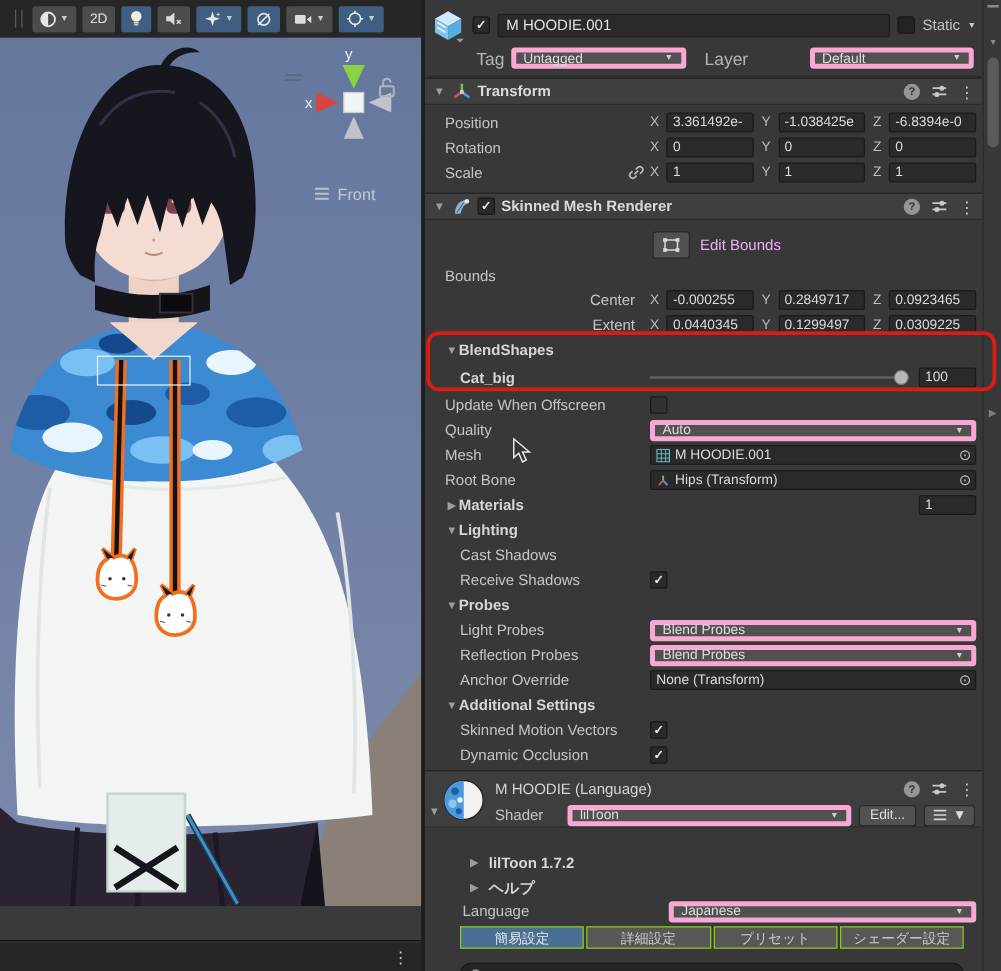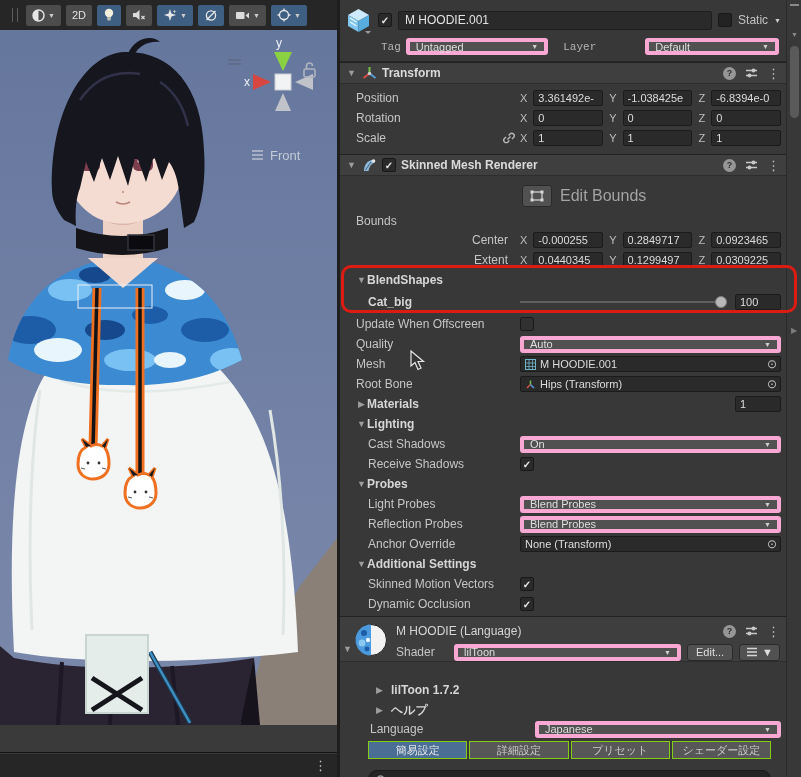--- a/index.html
+++ b/index.html
@@ -26,21 +26,21 @@
   .inspector { position:absolute; left:340px; top:0; width:446px; height:777px; background:#383838;
                color:#c9c9c9; font-size:12px; }
   .go-header { height:62px; border-bottom:1px solid #272727; padding:7px 5px 0 5px; }
   .go-row1 { display:flex; align-items:center; height:26px; gap:6px; }
   .go-row2 { display:flex; align-items:center; height:24px; padding:3px 2px 0 36px; gap:5px; }
   .chk { width:14px; height:14px; background:#2a2a2a; border:1px solid #191919; border-radius:2px;
          display:flex; align-items:center; justify-content:center; color:#ececec; font-size:10px; font-weight:bold; flex:none; }
   .name-field { flex:1; height:19px; background:#2a2a2a; border:1px solid #1e1e1e; border-radius:2px;
                 display:flex; align-items:center; padding:0 6px; color:#e2e2e2; font-size:12px; }
   .static-lbl { color:#c2c2c2; font-size:12px; }
-  .mini-lbl { color:#b3b3b3; font-size:11px;font-family:Liberation Mono, monospace; }
+  .mini-lbl { color:#b3b3b3; font-size:14px; }
   .dropdown { background:#515151; border:4px solid #f9a8d4; border-radius:3px; height:17px;
               display:flex; align-items:center; padding:0 6px; font-size:11px; color:#dedede; gap:4px; }
   .dropdown .dd-caret { margin-left:auto; font-size:7px; color:#d0d0d0; }
   .dd-tag { width:175px; } .dd-layer { width:164px;margin-left:44px; }
 
   .comp-header { height:22px; background:#3f3f3f; border-top:1px solid #222222; border-bottom:1px solid #2d2d2d;
                  display:flex; align-items:center; padding:0 6px; gap:5px; }
   .fold { width:11px; color:#9d9d9d; font-size:9px; flex:none; text-align:center; }
   .comp-title { font-weight:bold; color:#dadada; font-size:12px; }
   .hdr-right { margin-left:auto; display:flex; gap:9px; align-items:center; }
@@ -63,21 +63,21 @@
          display:flex; align-items:center; padding:0 3px 0 4px; gap:4px; font-size:11px; color:#dcdcdc; }
   .pick { margin-left:auto; color:#bdbdbd; font-size:12px; line-height:1; }
   .slider-wrap { flex:1; position:relative; height:16px; margin-right:8px; }
   .slider-track { position:absolute; left:0; right:0; top:7px; height:2px; background:#5f5f5f; }
   .slider-handle { position:absolute; right:0; top:2px; width:12px; height:12px; border-radius:50%;
                    background:#b8b8b8; border:1px solid #7e7e7e; }
   .pad-top4 { padding-top:4px; } .pad-b6 { padding-bottom:6px; } .pad-b2 { padding-bottom:2px; }
   .eb-row { height:32px; display:flex; align-items:center; gap:8px; padding-left:182px; }
   .eb-btn { width:30px; height:22px; background:#515151; border:1px solid #2a2a2a; border-radius:3px;
             display:flex; align-items:center; justify-content:center; }
-  .eb-lbl { color:#a3a3a3; font-size:16px; }
+  .eb-lbl { color:#f0abfc; font-size:12px; }
 
   .mat-header { height:46px; background:#3e3e3e; border-top:1px solid #222; border-bottom:1px solid #2d2d2d;
                 position:relative; padding:4px 6px 0 56px; }
   .mat-row1 { display:flex; align-items:center; height:20px; gap:5px; }
   .mat-title { color:#d5d5d5; font-size:12px; }
   .mat-row2 { display:flex; align-items:center; height:20px; gap:6px; margin-top:1px; }
   .mat-sphere { position:absolute; left:14px; top:6px; }
   .mat-fold { position:absolute; left:3px; top:27px; color:#9d9d9d; font-size:9px; }
   .shader-lbl { color:#c5c5c5; width:52px; }
   .btn { background:#515151; border:1px solid #2a2a2a; border-radius:3px; height:17px;
@@ -527,24 +527,20 @@
         <div class="field w46">
             <span>1</span>
           </div>
       </div>
       <div class="row">
         <span class="fold">▼</span>
         <span class="lbl bold">Lighting</span>
       </div>
       <div class="row">
         <span class="lbl i2">Cast Shadows</span>
-        <div class="dropdown" style="flex:1;">
-          <span>On</span>
-          <span class="dd-caret">▼</span>
-        </div>
       </div>
       <div class="row">
         <span class="lbl i2">Receive Shadows</span>
         <div class="chk">
             <span>✓</span>
           </div>
       </div>
       <div class="row">
         <span class="fold">▼</span>
         <span class="lbl bold">Probes</span>

